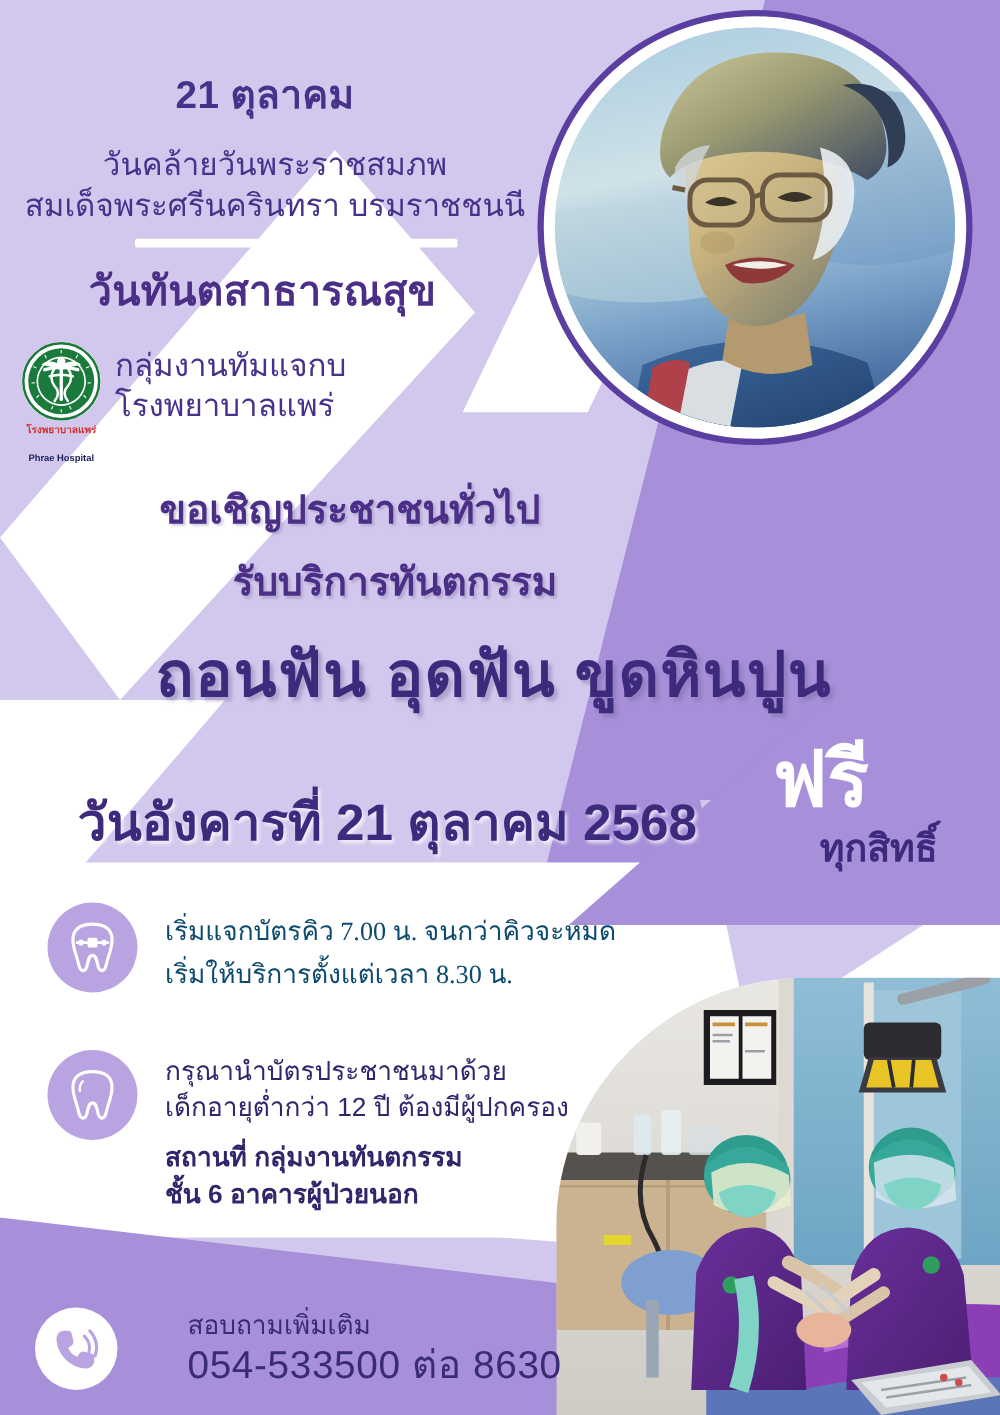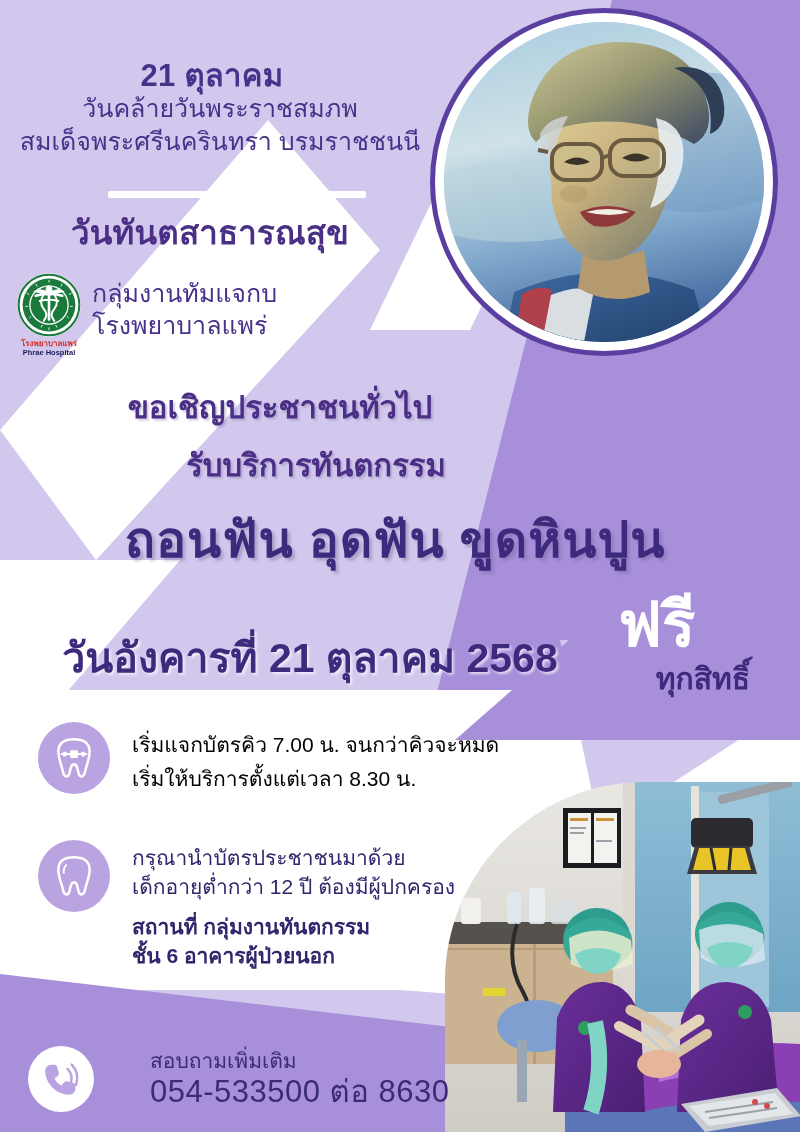--- a/index.html
+++ b/index.html
@@ -58,29 +58,29 @@
   .portrait-img{
     width:100%;height:100%;border-radius:50%;overflow:hidden;position:relative;
     background:linear-gradient(175deg,#9fc3dd 0%,#b7d3e4 28%,#cfe0e6 52%,#8fb5d4 72%,#5f86b5 100%);
   }
   .portrait-img svg{display:block;width:100%;height:100%;}
 
   
   .logo-block{left:8px;top:272px;width:82px;text-align:center;}
   .logo-circle{width:66px;height:66px;margin:0 auto;}
   .logo-cap{font-size:8px;line-height:1.12;color:#d2322d;font-weight:bold;margin-top:2px;}
-  .logo-cap .en{color:#1b1b5e;font-size:7.5px;}
+  .logo-cap .en{color:#1b1b5e;font-size:7.5px;margin-top:14px;}
 
   
   .t-date-top{
     left:0;top:50px;width:424px;text-align:center;
     font-size:31px;color:#47318a;font-weight:700;letter-spacing:.3px;
   }
   .t-occasion{
-    left:0;top:92px;width:440px;text-align:center;
+    left:0;top:116px;width:440px;text-align:center;
     font-size:25px;line-height:1.32;color:#47318a;
   }
   .t-occasion .l2{display:block;}
   .divider{left:108px;top:191px;width:258px;height:7px;background:#ffffff;border-radius:2px;}
   .t-dayname{
     left:0;top:206px;width:420px;text-align:center;
     font-size:33px;font-weight:bold;color:#4b2f87;letter-spacing:.2px;
   }
   .t-dept{
     left:92px;top:277px;width:330px;
@@ -114,21 +114,21 @@
     left:618px;top:655px;width:170px;text-align:center;
     font-size:30px;font-weight:bold;color:#3d2a7d;
   }
 
   
   .icon-circle{
     width:72px;height:72px;border-radius:50%;background:#b9a3e0;
     display:flex;align-items:center;justify-content:center;
   }
   .row1{left:38px;top:722px;display:flex;align-items:flex-start;gap:22px;}
-  .row1 .txt{font-size:21px;line-height:1.62;color:#000000;padding-top:6px;}
+  .row1 .txt{font-size:21px;line-height:1.62;color:#0c4a6e;padding-top:6px;font-family:Liberation Serif, serif;}
   .row2{left:38px;top:840px;display:flex;align-items:flex-start;gap:22px;}
   .row2 .txt{font-size:21px;line-height:1.36;color:#31256b;padding-top:4px;}
   .row2 .bold{font-weight:bold;display:block;margin-top:12px;line-height:1.38;}
   .rowphone{left:28px;top:1046px;display:flex;align-items:center;gap:20px;}
   .phone-circle{
     width:66px;height:66px;border-radius:50%;background:#ffffff;
     display:flex;align-items:center;justify-content:center;
   }
   .rowphone .txt{line-height:1.2;margin-left:36px;}
   .rowphone .l1{font-size:21px;color:#3a2c74;}

